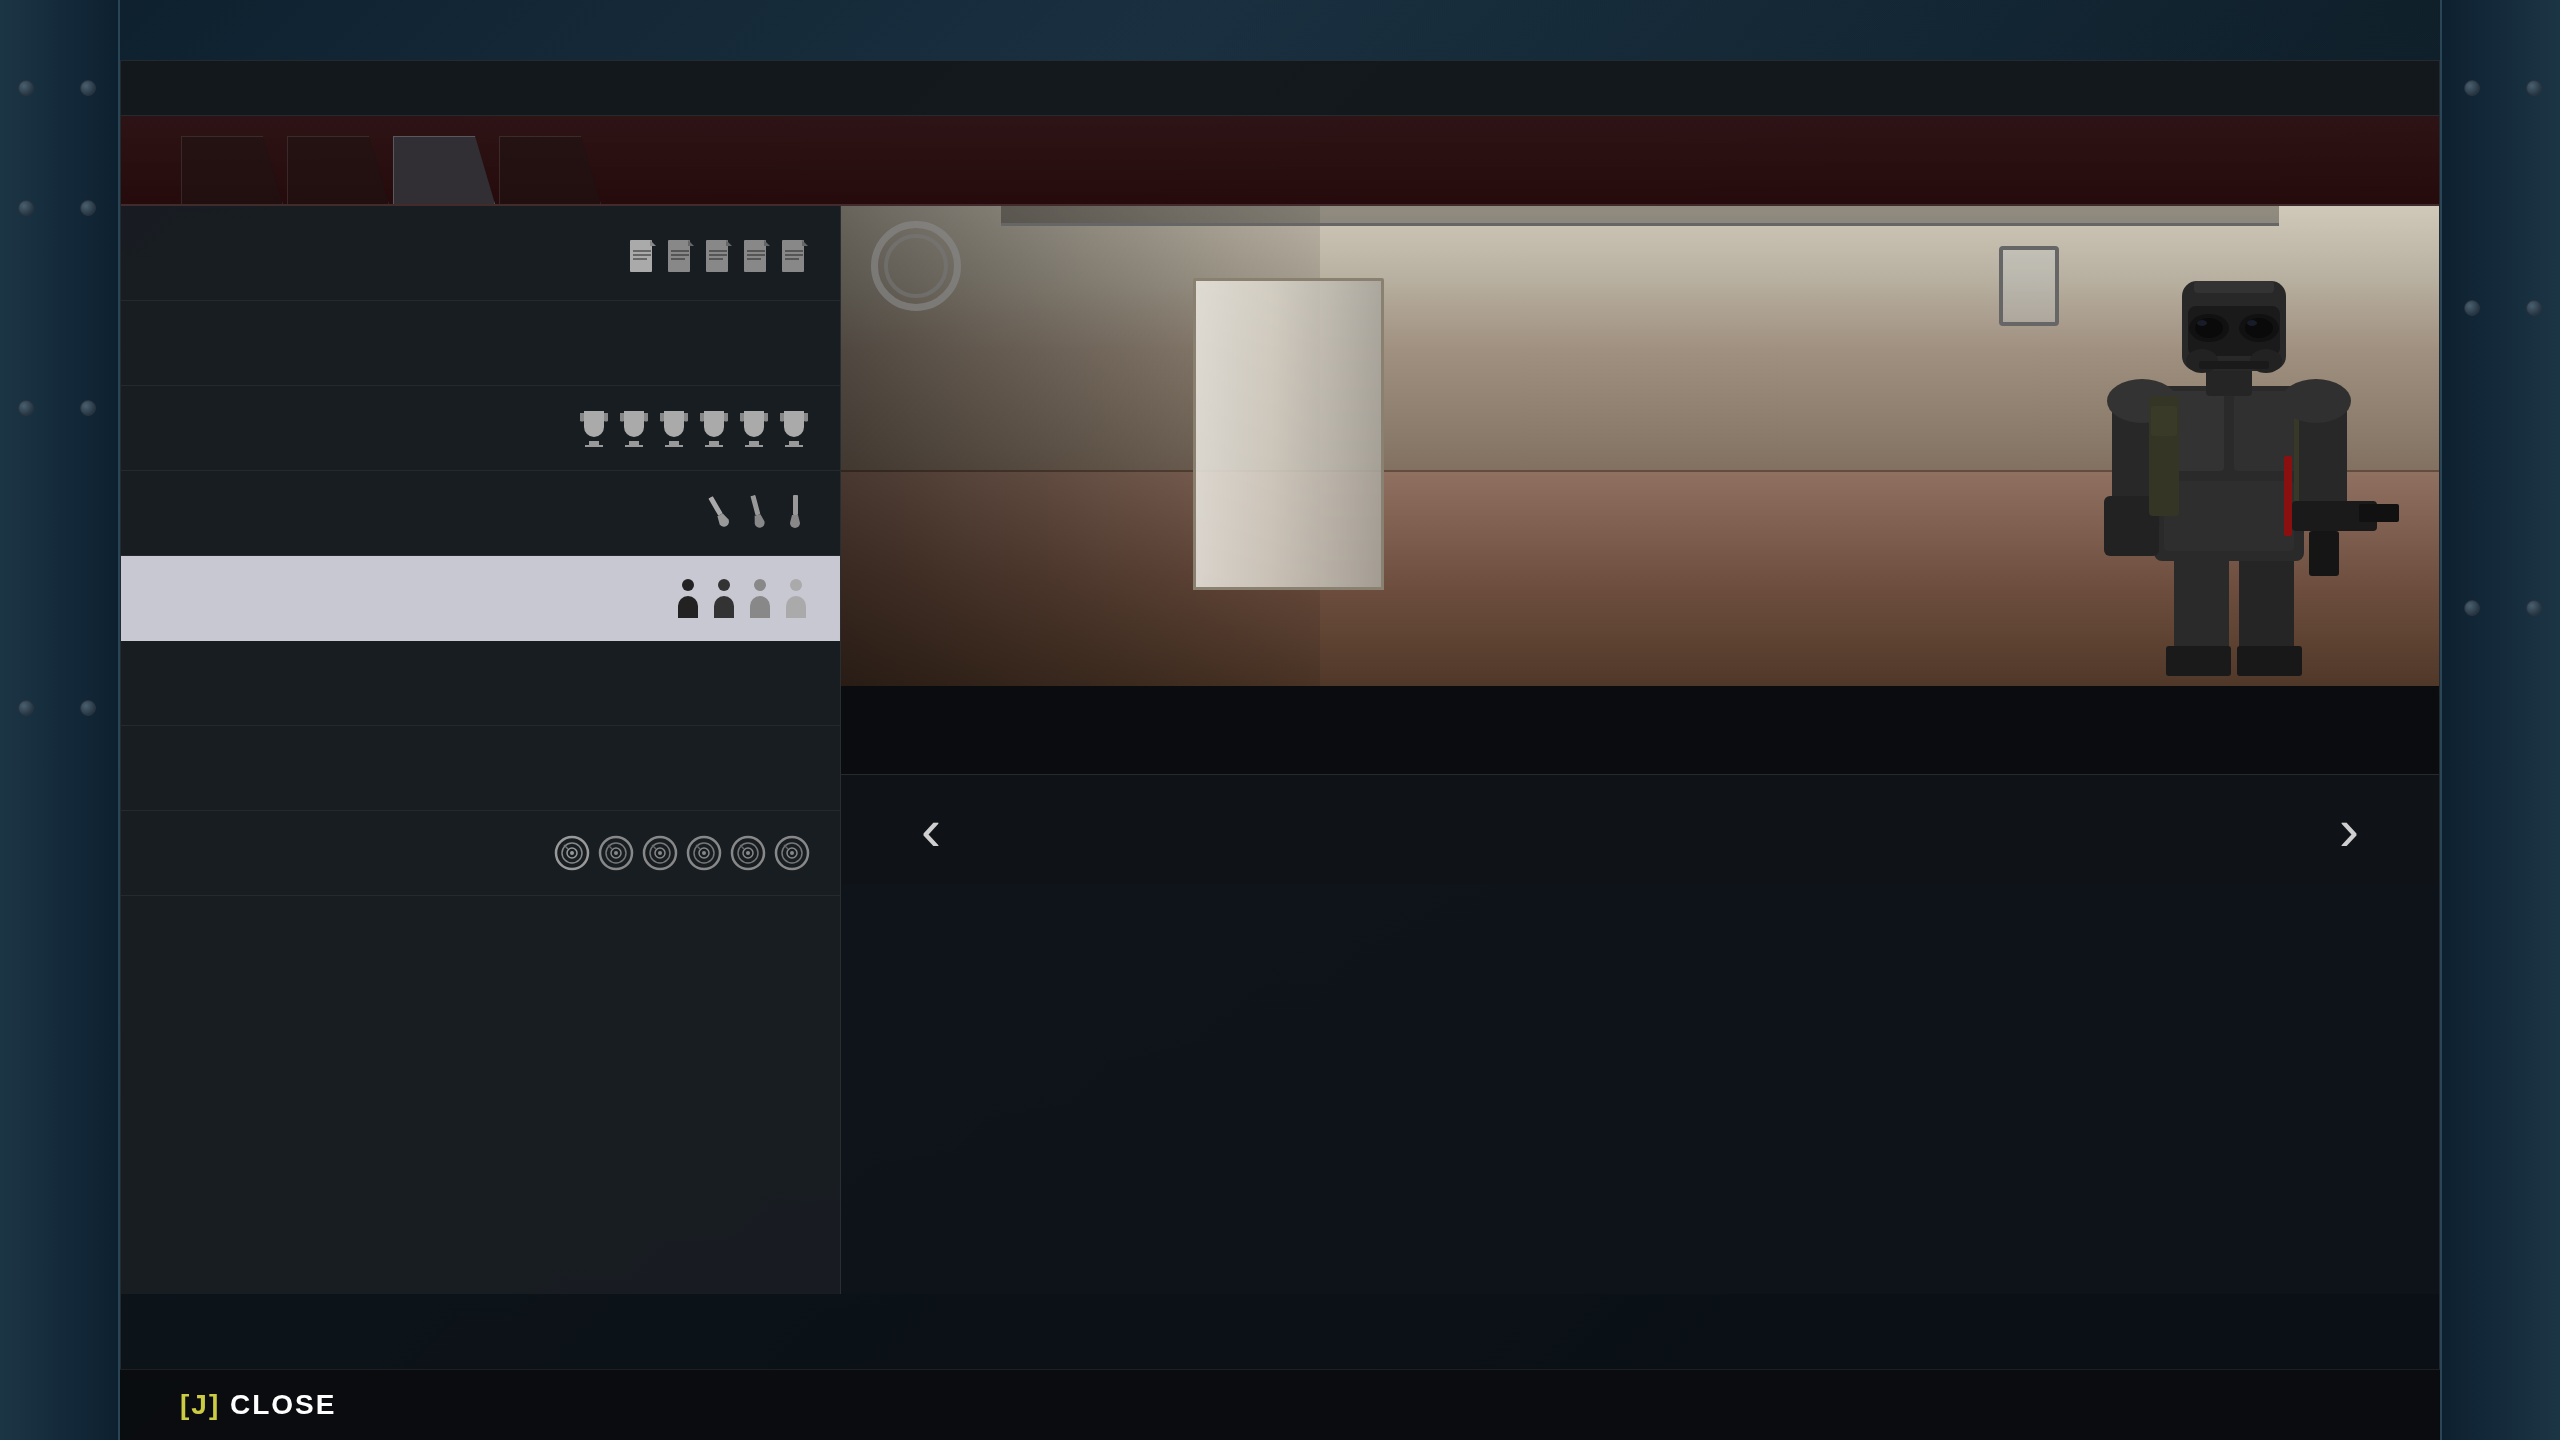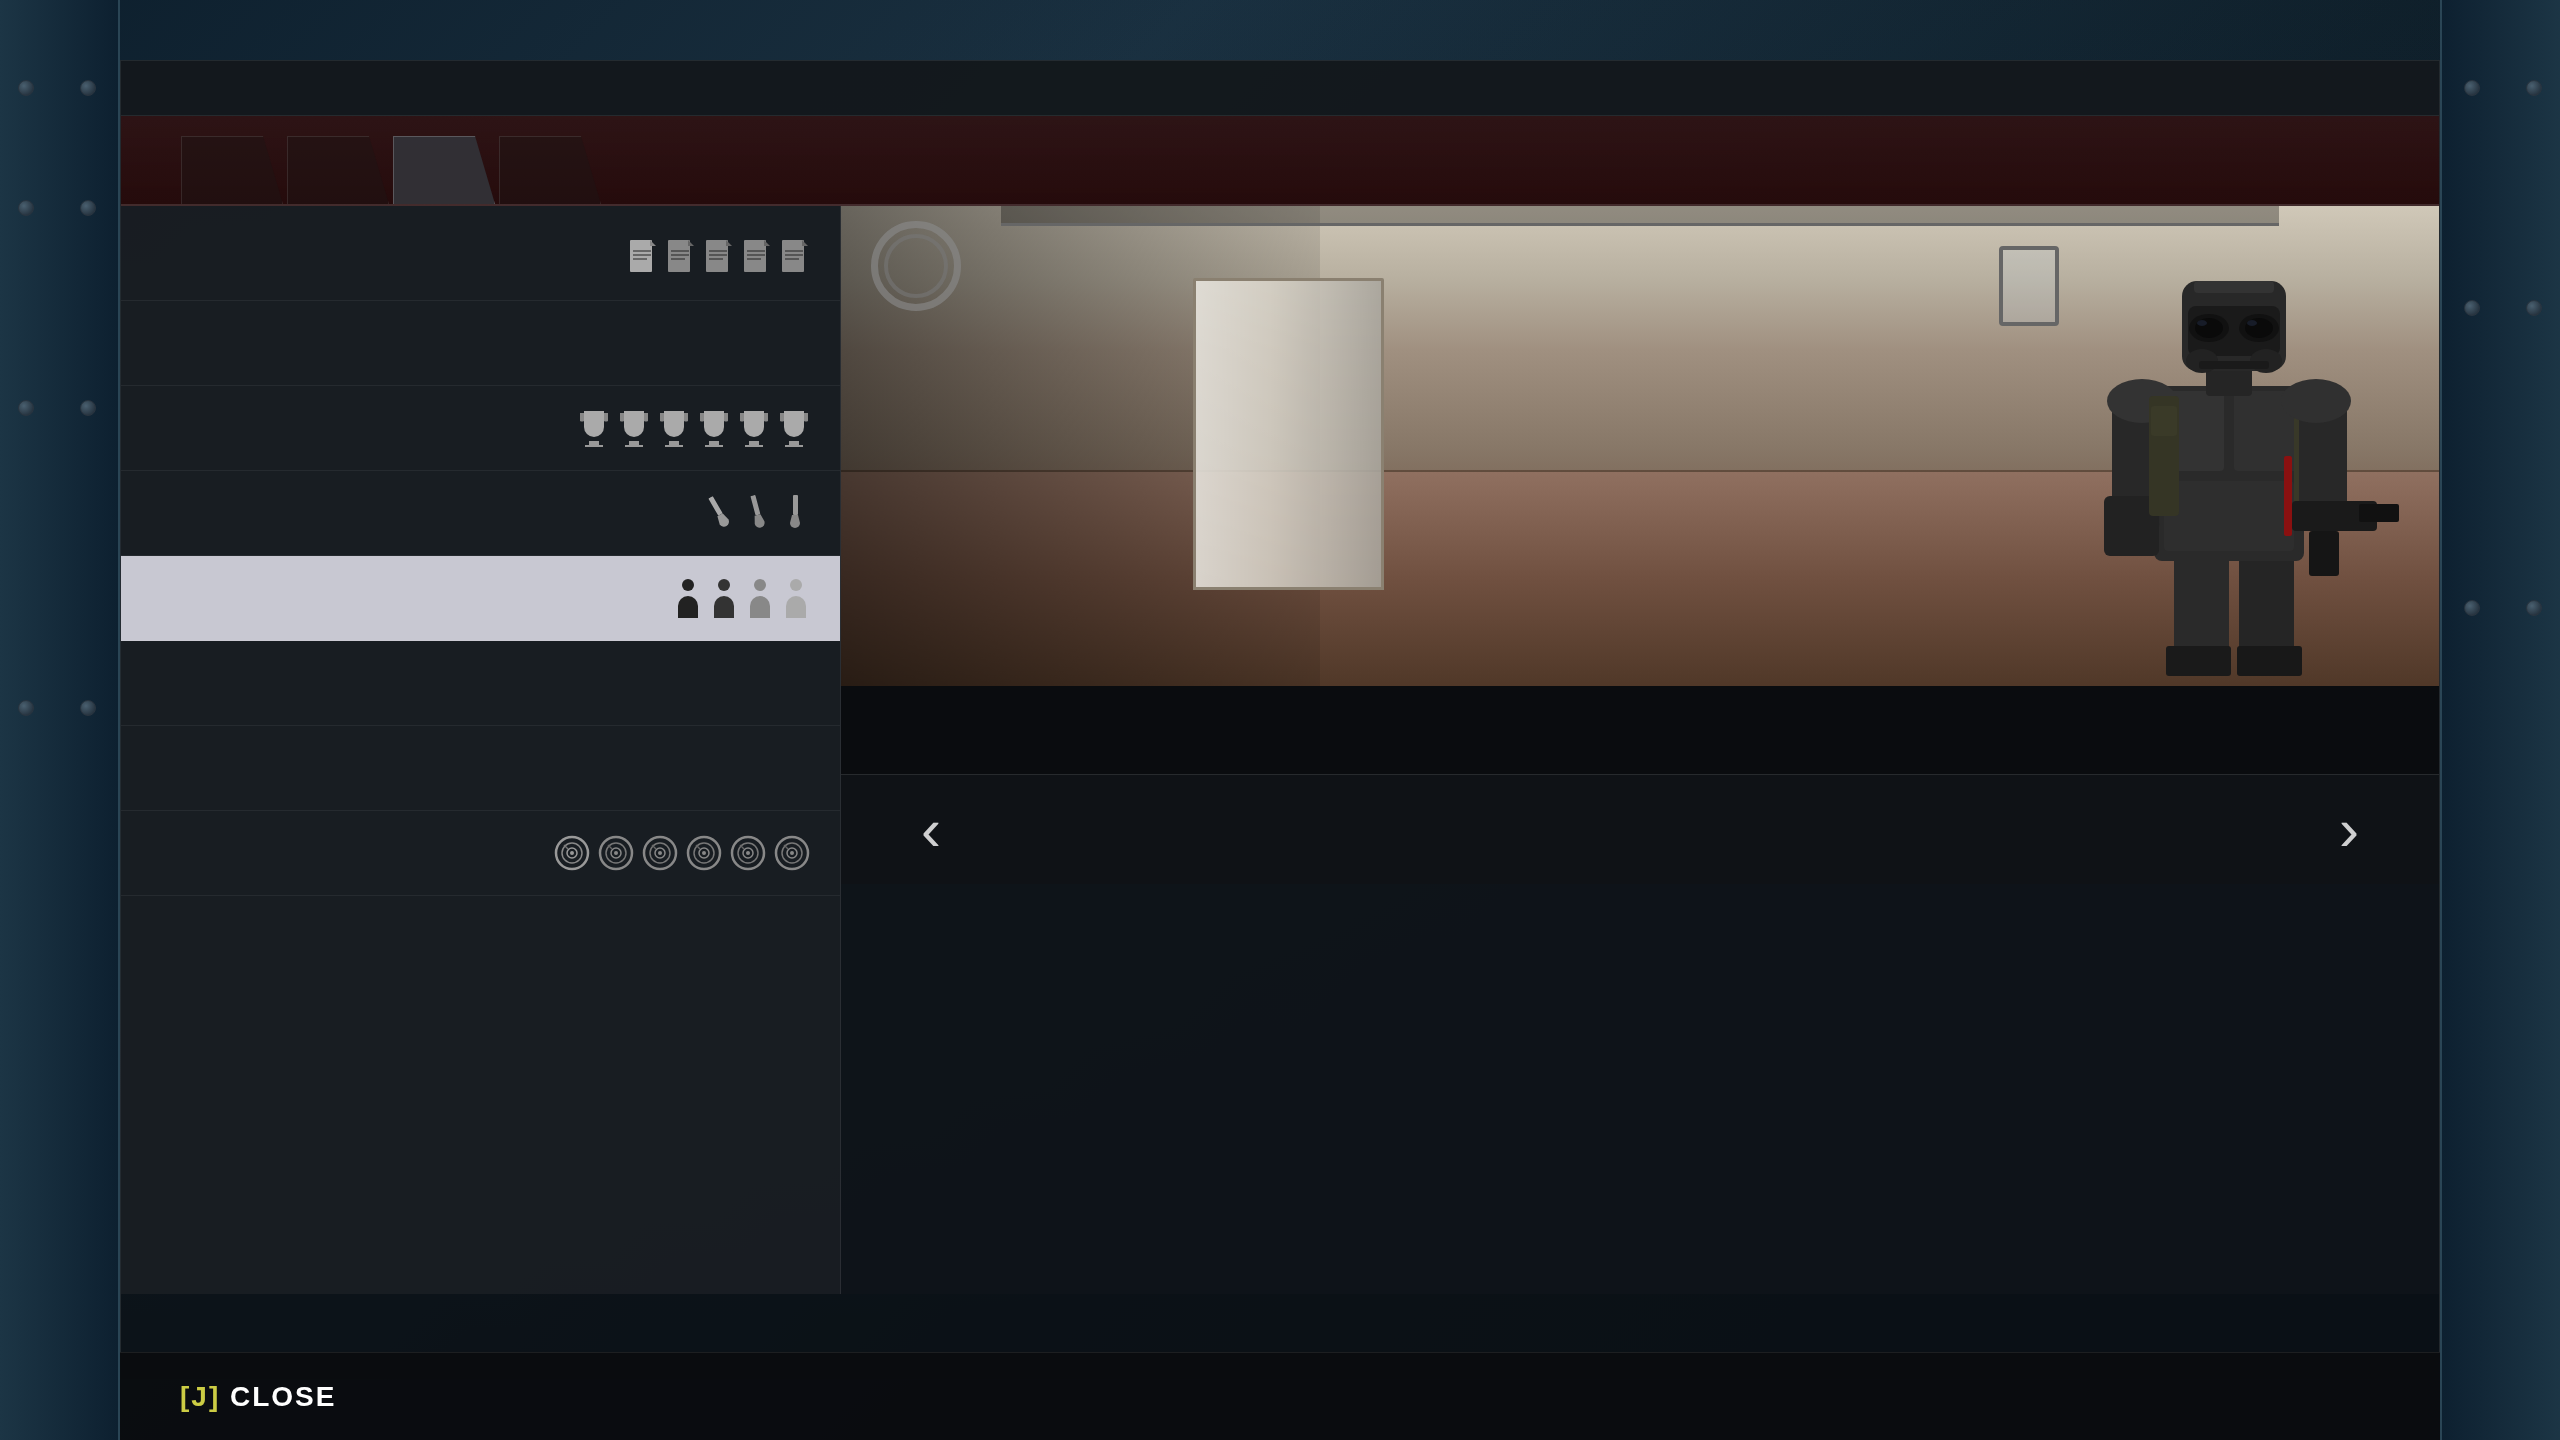--- a/index.html
+++ b/index.html
@@ -247,21 +247,21 @@
       font-weight: 400;
       letter-spacing: 1px;
     }
 
     
     .close-bar {
       position: absolute;
       bottom: 0;
       left: 120px;
       right: 120px;
-      height: 88px;
+      height: 71px;
       background: rgba(10, 12, 15, 0.98);
       border-top: 1px solid rgba(255,255,255,0.08);
       display: flex;
       align-items: center;
       padding: 14px 60px;
       margin-top: 48px;
     }
 
     .close-button {
       color: #ffffff;

